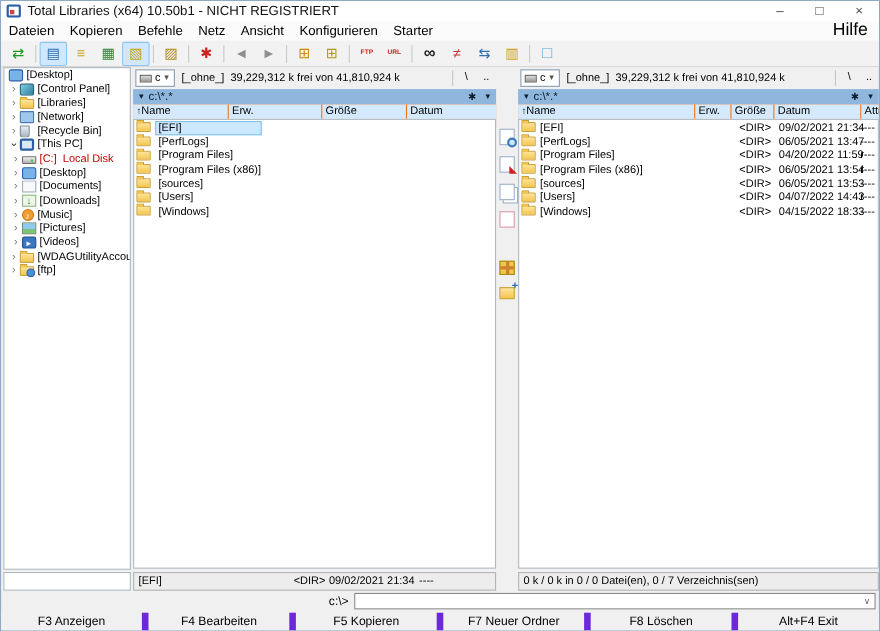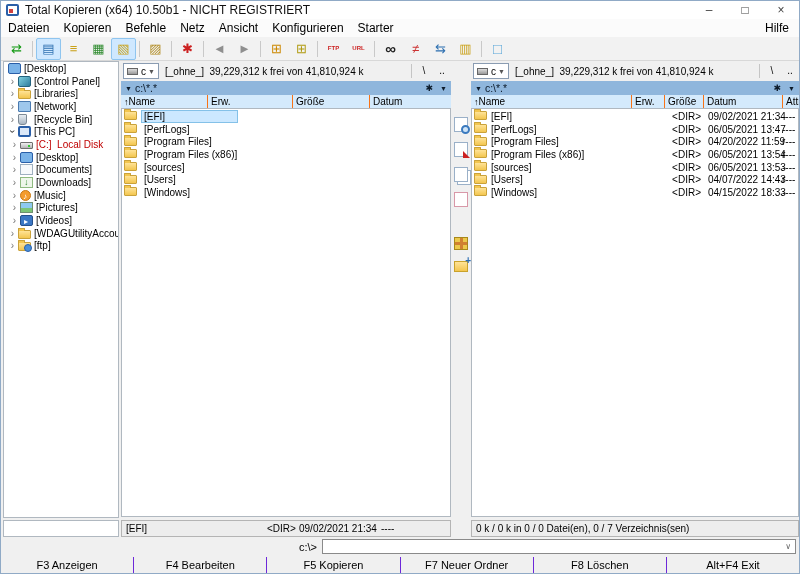--- a/index.html
+++ b/index.html
@@ -109,46 +109,46 @@
   .mi-newfolder{margin-top:11px;height:11px;background:linear-gradient(#ffe397,#f3c64f);border-color:#c9a22b}
   .mi-newfolder::after{content:"+";position:absolute;right:-4px;top:-7px;color:#2a6db5;font-weight:bold;font-size:10px}
   
   .cmdrow{position:absolute;left:0;top:538px;right:0;height:17px}
   .cmdprompt{position:absolute;left:0;top:2px;width:316px;text-align:right;font-size:11px}
   .cmdinput{position:absolute;left:321px;top:0;right:3px;height:15px;border:1px solid #8a8a8a;background:#fff;font-family:"Liberation Sans",sans-serif;font-size:11px;padding:0 14px 0 3px;box-sizing:border-box}
   .cmdchev{position:absolute;right:8px;top:3px;font-size:8px;color:#666}
   
   .fnbar{position:absolute;left:0;top:556px;right:0;height:17px;display:flex;background:#f0f0f0}
   .fnbtn{flex:1;text-align:center;font-size:11px;line-height:16px;white-space:nowrap;overflow:hidden}
-  .fnbtn + .fnbtn{border-left:1px solid #6d28d9}
+  .fnbtn + .fnbtn{border-left:6px solid #6d28d9}
 </style>
 </head>
 <body>
 
 <div class="titlebar">
   <span class="app-icon"></span>
-  <span class="title-text">Total Kopieren (x64) 10.50b1 - NICHT REGISTRIERT</span>
+  <span class="title-text">Total Libraries (x64) 10.50b1 - NICHT REGISTRIERT</span>
   <span class="wctl">
     <span class="wbtn">–</span>
     <span class="wbtn">□</span>
     <span class="wbtn">×</span>
   </span>
 </div>
 
 <div class="menubar">
 
 <span class="mitem">Dateien</span>
     <span class="mitem">Kopieren</span>
     <span class="mitem">Befehle</span>
     <span class="mitem">Netz</span>
     <span class="mitem">Ansicht</span>
     <span class="mitem">Konfigurieren</span>
     <span class="mitem">Starter</span>
   </div>
-<span class="mitem mhelp" style="position:absolute;right:0;top:18px;font-size:12px;line-height:18px">Hilfe</span>
+<span class="mitem mhelp" style="position:absolute;right:0;top:18px;font-size:16px;line-height:18px">Hilfe</span>
 
 <div class="toolbar">
 
     <span class="tbtn">
       <span class="tg" style="color: rgb(17, 153, 17);">⇄</span>
     </span>
 
     <span class="tbtn sep">
       <span class="tg"></span>
     </span>

